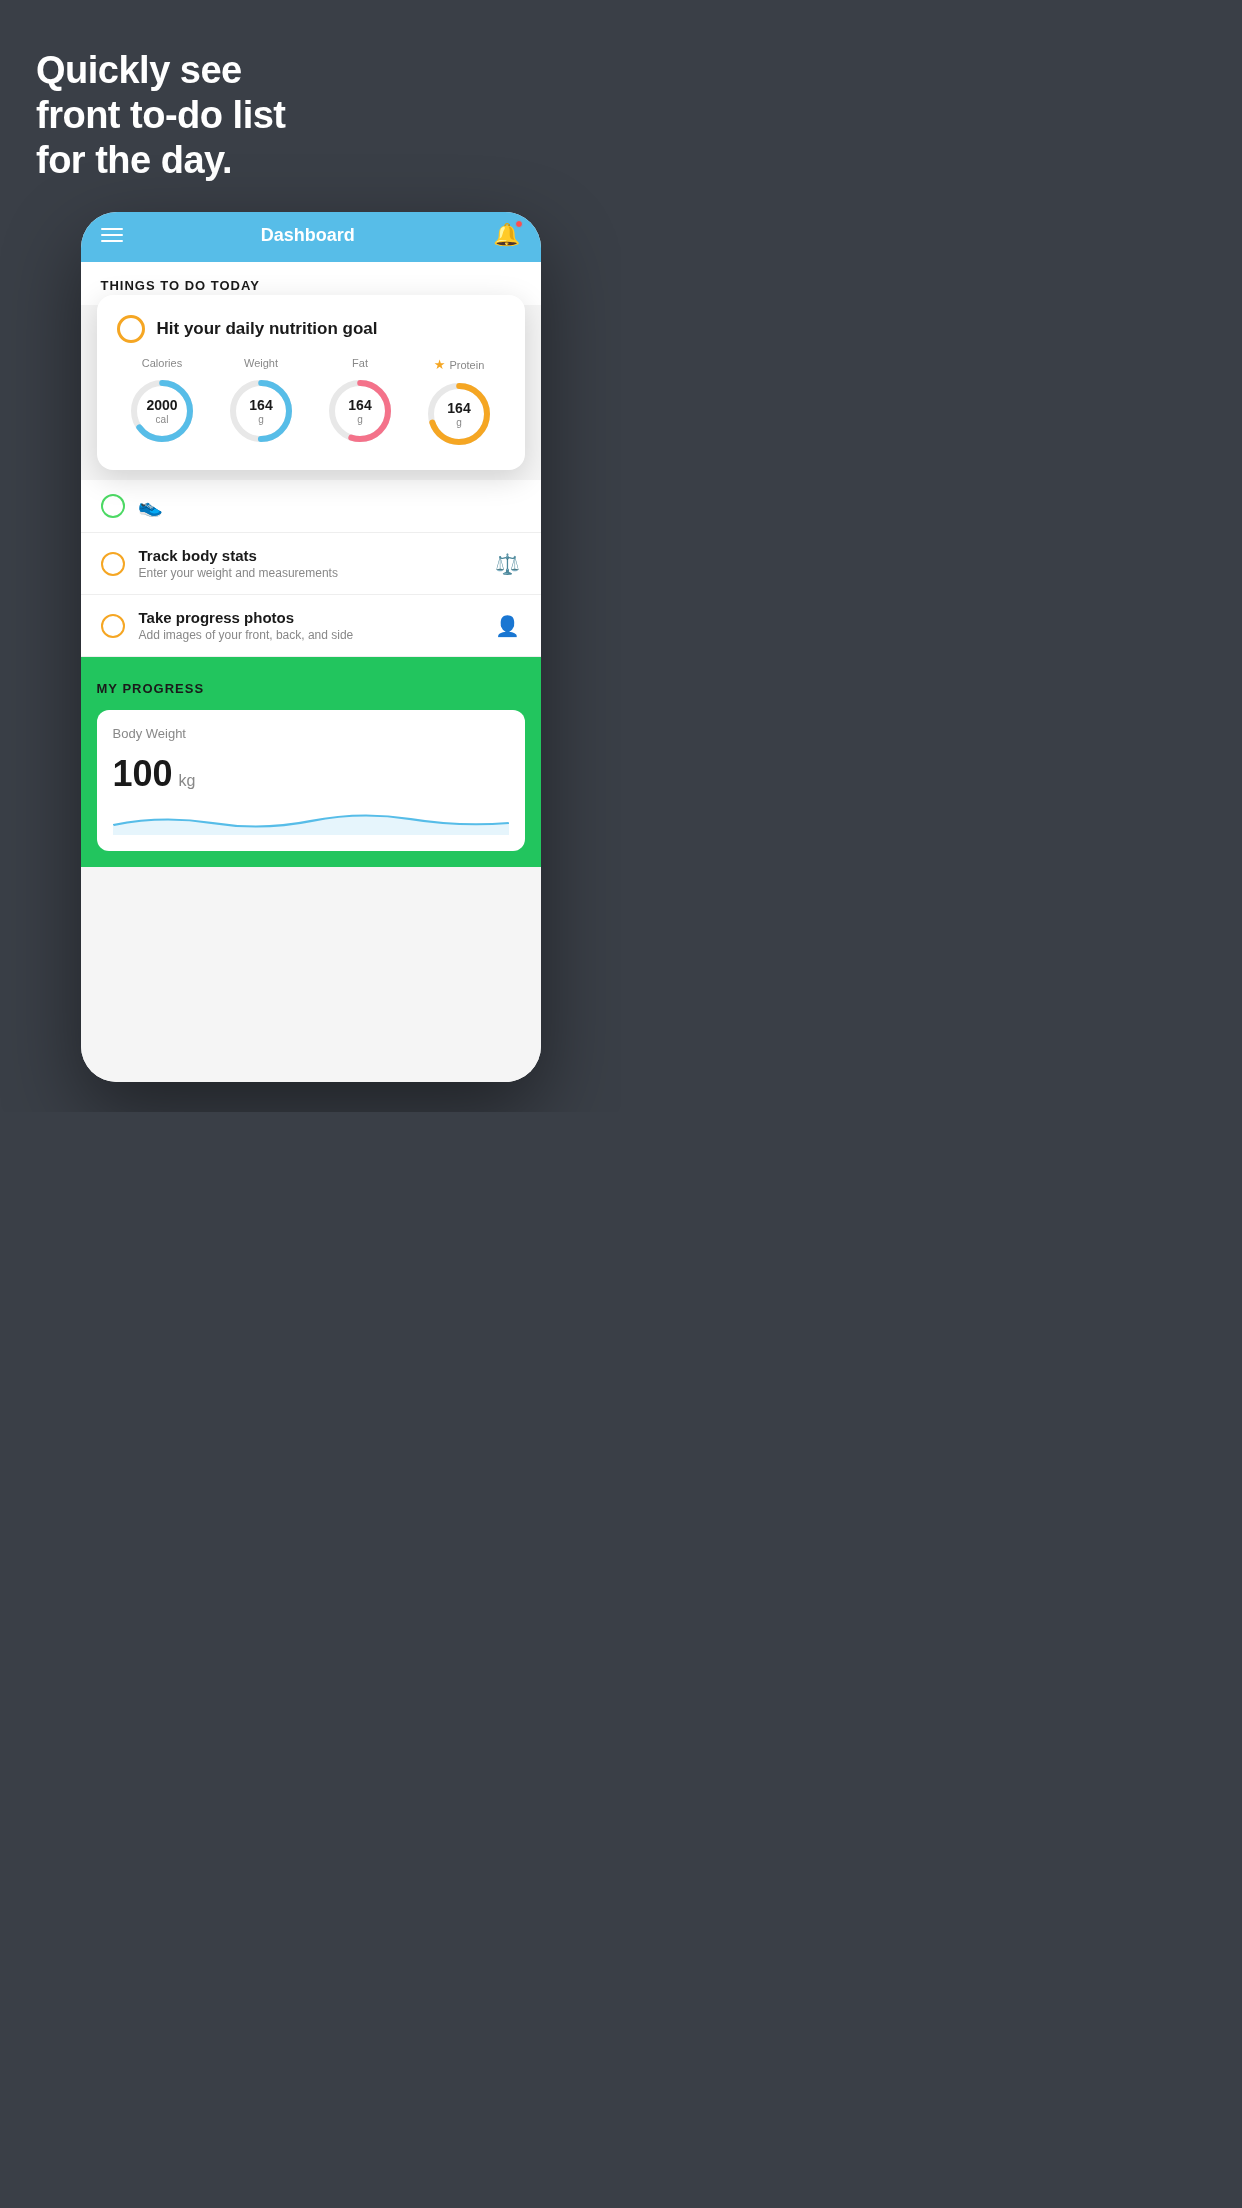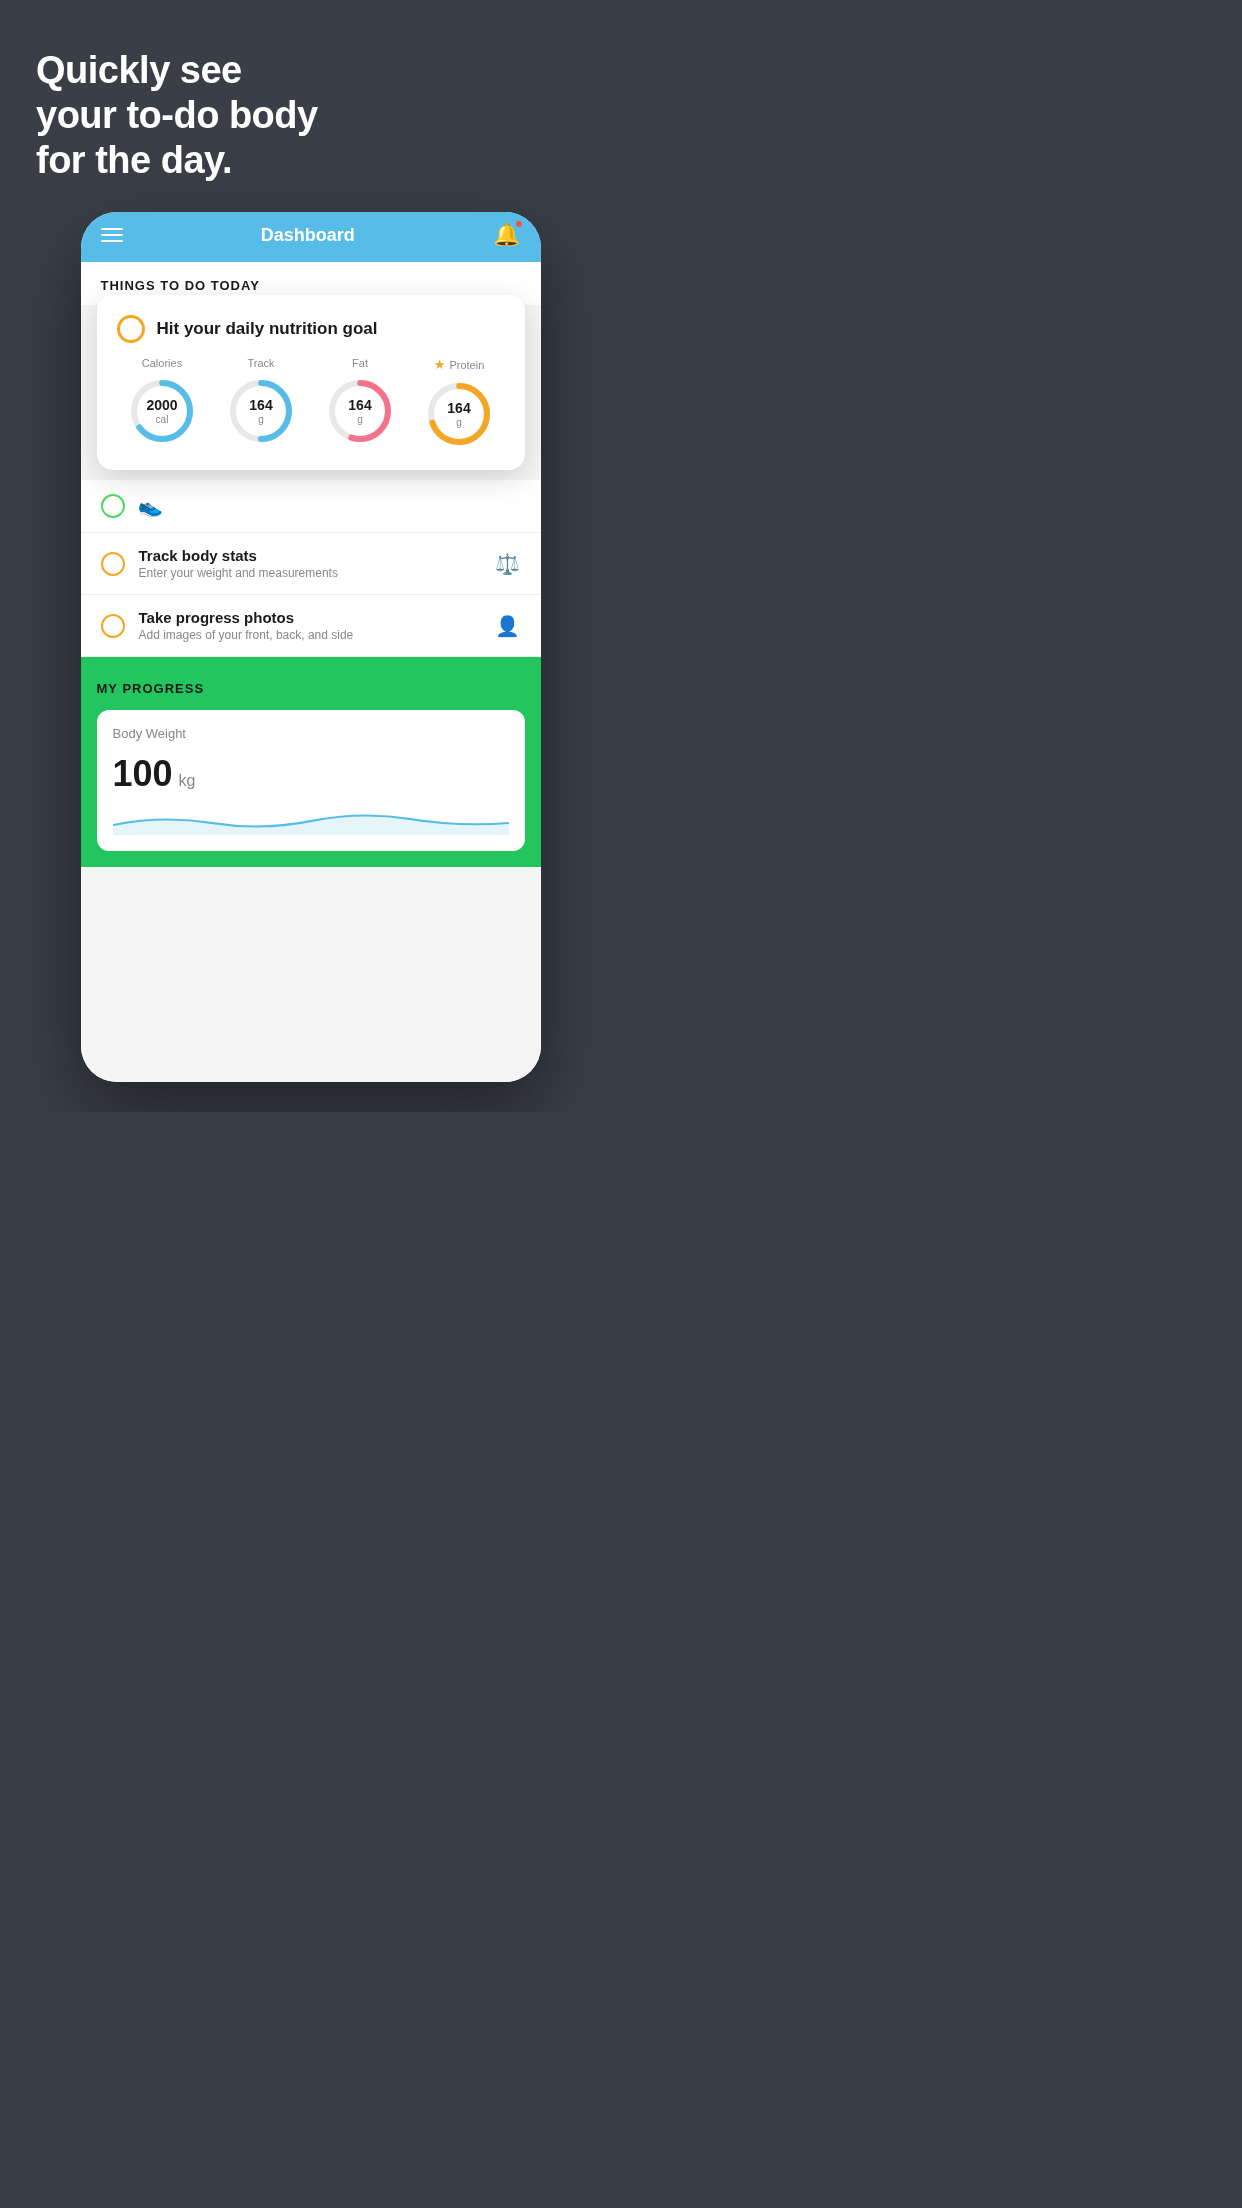--- a/index.html
+++ b/index.html
@@ -252,21 +252,21 @@
       height: 30px;
       position: relative;
     }
     .mini-chart svg { width: 100%; height: 30px; }
   </style>
 </head>
 <body>
 
 <div class="hero-text">
   <h1 style="white-space:pre-line;">Quickly see
-your to-do body
+front to-do list
 for the day.</h1>
 </div>
 
 <div class="phone-frame">
 
 
   <div class="nav-bar">
     <div class="nav-hamburger">
       <span></span>
         <span></span>
@@ -298,21 +298,21 @@
     <circle cx="36" cy="36" r="28" fill="none" stroke="#e8e8e8" stroke-width="6"></circle>
     <circle cx="36" cy="36" r="28" fill="none" stroke="#57bde8" stroke-width="6" stroke-dasharray="114.35397259066848 61.57521601035994" stroke-dashoffset="43.982297150257104" stroke-linecap="round"></circle>
   </svg>
       <div class="donut-text">
         <div class="donut-val">2000</div>
         <div class="donut-unit">cal</div>
       </div>
     </div>
   </div>
           <div class="nutrition-item">
-    <div class="nutrition-label">Track</div>
+    <div class="nutrition-label">Weight</div>
     <div class="donut-wrap">
       <svg viewBox="0 0 72 72" width="72" height="72">
     <circle cx="36" cy="36" r="28" fill="none" stroke="#e8e8e8" stroke-width="6"></circle>
     <circle cx="36" cy="36" r="28" fill="none" stroke="#57bde8" stroke-width="6" stroke-dasharray="87.96459430051421 87.96459430051421" stroke-dashoffset="43.982297150257104" stroke-linecap="round"></circle>
   </svg>
       <div class="donut-text">
         <div class="donut-val">164</div>
         <div class="donut-unit">g</div>
       </div>
     </div>

